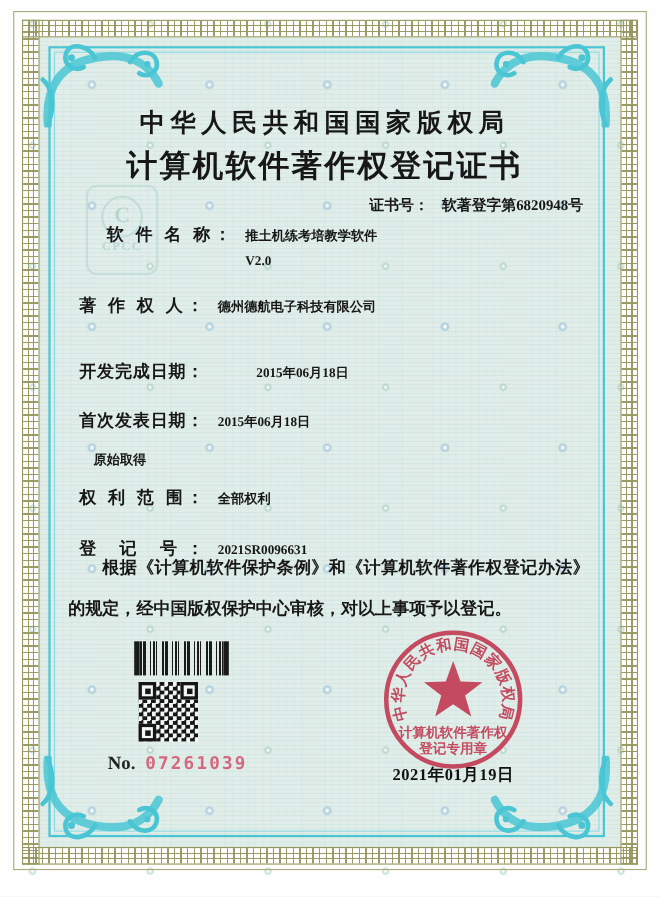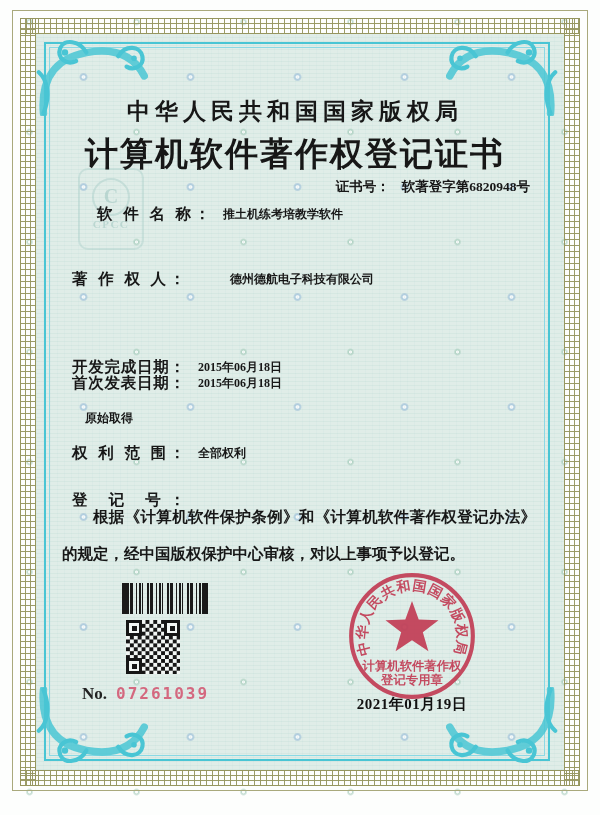--- a/index.html
+++ b/index.html
@@ -49,26 +49,26 @@
     border:2px solid rgba(155,198,192,.6);border-radius:10px;color:#9fc6c0;text-align:center;}
   .cpcc-circle{width:34px;height:34px;border:2px solid rgba(155,198,192,.7);border-radius:50%;
     margin:8px auto 2px auto;font-size:20px;line-height:33px;font-weight:700;}
   .cpcc-text{font-size:11px;letter-spacing:1.5px;font-weight:700;}
 
   .content{position:absolute;inset:0;z-index:4;color:#171717;}
 
   .issuer{position:absolute;top:96px;left:30px;right:40px;text-align:center;
     font-size:23px;font-weight:700;letter-spacing:5px;}
   .cert-title{position:absolute;top:132px;left:30px;right:40px;text-align:center;
-    font-size:33px;font-weight:700;letter-spacing:2px;}
+    font-size:28px;font-weight:700;letter-spacing:2px;}
   .certno{position:absolute;top:178px;right:70px;font-size:13.5px;font-weight:700;}
   .certno-val{margin-left:12px;}
 
   .frow{position:absolute;left:72px;display:flex;align-items:flex-start;}
-  .r0{top:203px;margin-left:25px;} .r1{top:268px;gap:32px;} .r2{top:356px;} .r3{top:372px;} .r4{top:407px;} .r5{top:442px;justify-content:center;} .r6{top:489px;}
+  .r0{top:203px;margin-left:25px;} .r1{top:268px;} .r2{top:328px;gap:35px;} .r3{top:372px;} .r4{top:407px;} .r5{top:442px;justify-content:center;} .r6{top:489px;}
   .flabel{width:113px;font-size:15.5px;font-weight:700;line-height:22px;
     text-align:justify;text-align-last:justify;white-space:nowrap;}
   .fvalue{margin-left:13px;font-size:12px;font-weight:700;line-height:22px;}
   .fvalue .l2{display:block;line-height:25px;}
 
   .statement{position:absolute;left:62px;right:64px;top:498px;margin:0;
     font-size:15.5px;font-weight:700;line-height:37px;text-indent:2em;text-align:justify;}
 
   .barcode{position:absolute;left:122px;top:583px;width:86px;height:31px;
     border-left:5px solid #1a1a1a;border-right:5px solid #1a1a1a;box-sizing:border-box;
@@ -79,21 +79,21 @@
       #1a1a1a 12px 14px, rgba(0,0,0,0) 14px 15px,
       #1a1a1a 15px 16px, rgba(0,0,0,0) 16px 20px);}
 
   .qr{position:absolute;left:126px;top:620px;width:54px;height:54px;background:#f2f6f4;
     background-image:repeating-conic-gradient(#161616 0% 25%, #f2f6f4 0% 50%);
     background-size:7.8px 7.8px;}
   .fp{position:absolute;width:16px;height:16px;border:3px solid #161616;background:#f2f6f4;box-sizing:border-box;}
   .fp-tl{left:0;top:0;} .fp-tr{right:0;top:0;} .fp-bl{left:0;bottom:0;}
   .fpd{position:absolute;inset:2.5px;background:#161616;}
 
-  .serial{position:absolute;left:82px;top:684px;}
+  .serial{position:absolute;left:98px;top:684px;}
   .serial-no{font-size:17px;font-weight:700;color:#222;}
   .serial-num{font-family:"DejaVu Sans Mono",monospace;font-size:16px;color:#d4687f;
     letter-spacing:2px;margin-left:9px;font-weight:700;}
 
   .seal{position:absolute;left:346px;top:570px;width:132px;height:132px;opacity:.92;}
   .issue-date{position:absolute;left:342px;top:695px;width:140px;text-align:center;
     font-size:15px;font-weight:700;letter-spacing:.5px;color:#111;}
 </style>
 </head>
 <body>
@@ -158,21 +158,21 @@
   <div class="content">
     <div class="issuer">中华人民共和国国家版权局</div>
     <div class="cert-title">计算机软件著作权登记证书</div>
 
     <div class="certno">
       <span>证书号：</span><span class="certno-val">软著登字第6820948号</span>
     </div>
 
     <div class="frow r0">
       <span class="flabel">软 件 名 称：</span>
-      <span class="fvalue"><span>推土机练考培教学软件</span></span>
+      <span class="fvalue"><span>推土机练考培教学软件</span><span class="l2">V2.0</span></span>
     </div>
     <div class="frow r1">
       <span class="flabel">著 作 权 人：</span>
       <span class="fvalue">德州德航电子科技有限公司</span>
     </div>
     <div class="frow r2">
       <span class="flabel">开发完成日期：</span>
       <span class="fvalue">2015年06月18日</span>
     </div>
     <div class="frow r3">
@@ -181,20 +181,21 @@
     </div>
     <div class="frow r4">
       <span class="fvalue">原始取得</span>
     </div>
     <div class="frow r5">
       <span class="flabel">权 利 范 围：</span>
       <span class="fvalue">全部权利</span>
     </div>
     <div class="frow r6">
       <span class="flabel">登 记 号：</span>
+      <span class="fvalue">2021SR0096631</span>
     </div>
 
     <p class="statement">根据《计算机软件保护条例》和《计算机软件著作权登记办法》的规定，经中国版权保护中心审核，对以上事项予以登记。</p>
 
     <div class="barcode"></div>
 
     <div class="qr">
       <div class="fp fp-tl">
           <div class="fpd"></div>
         </div>

